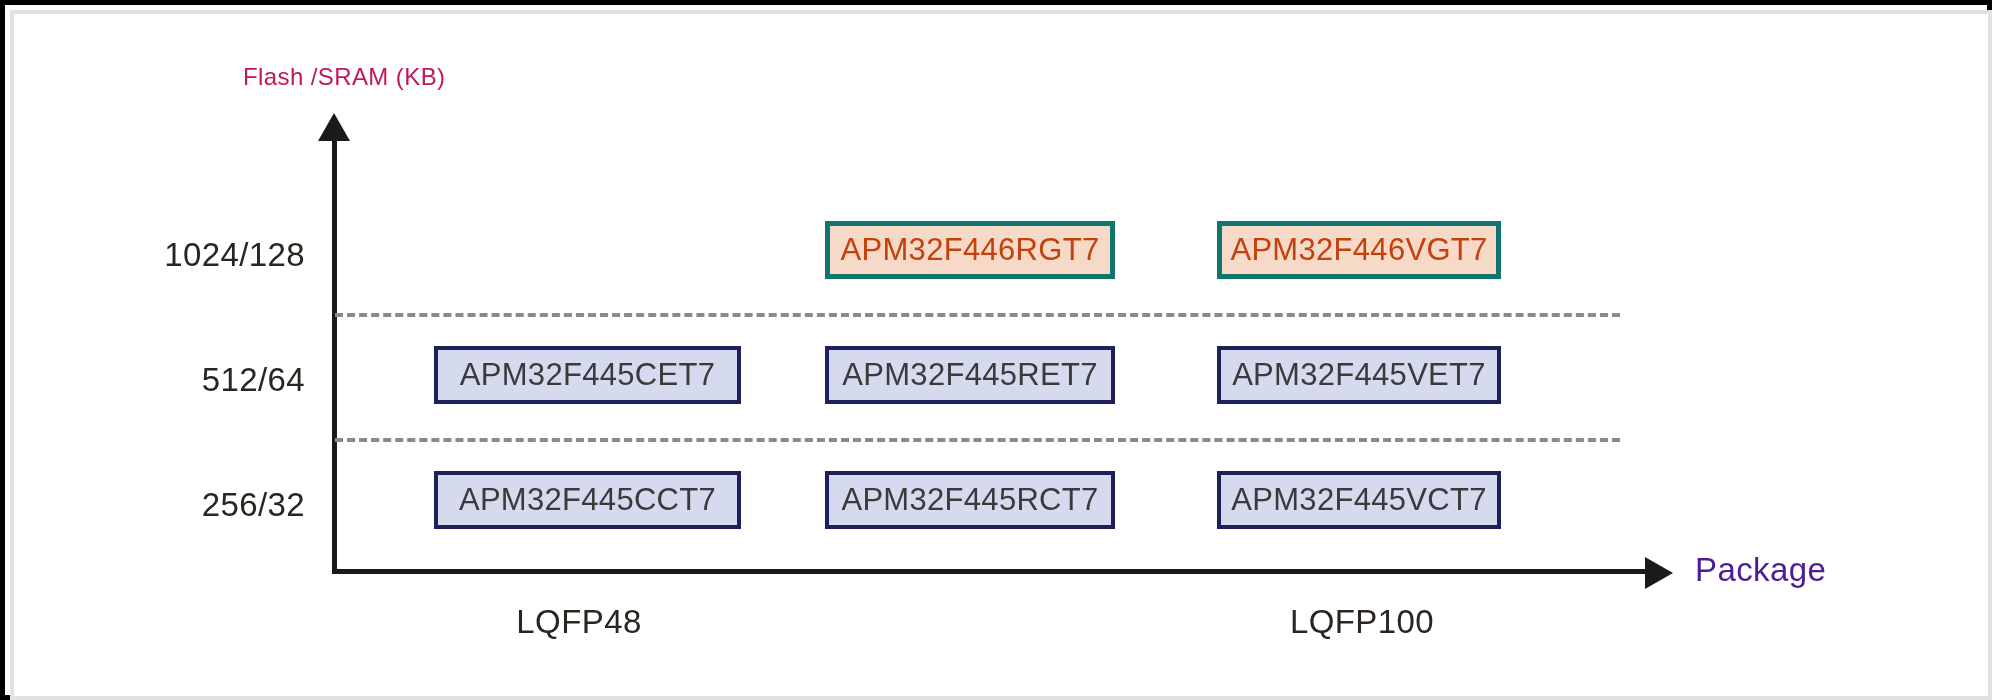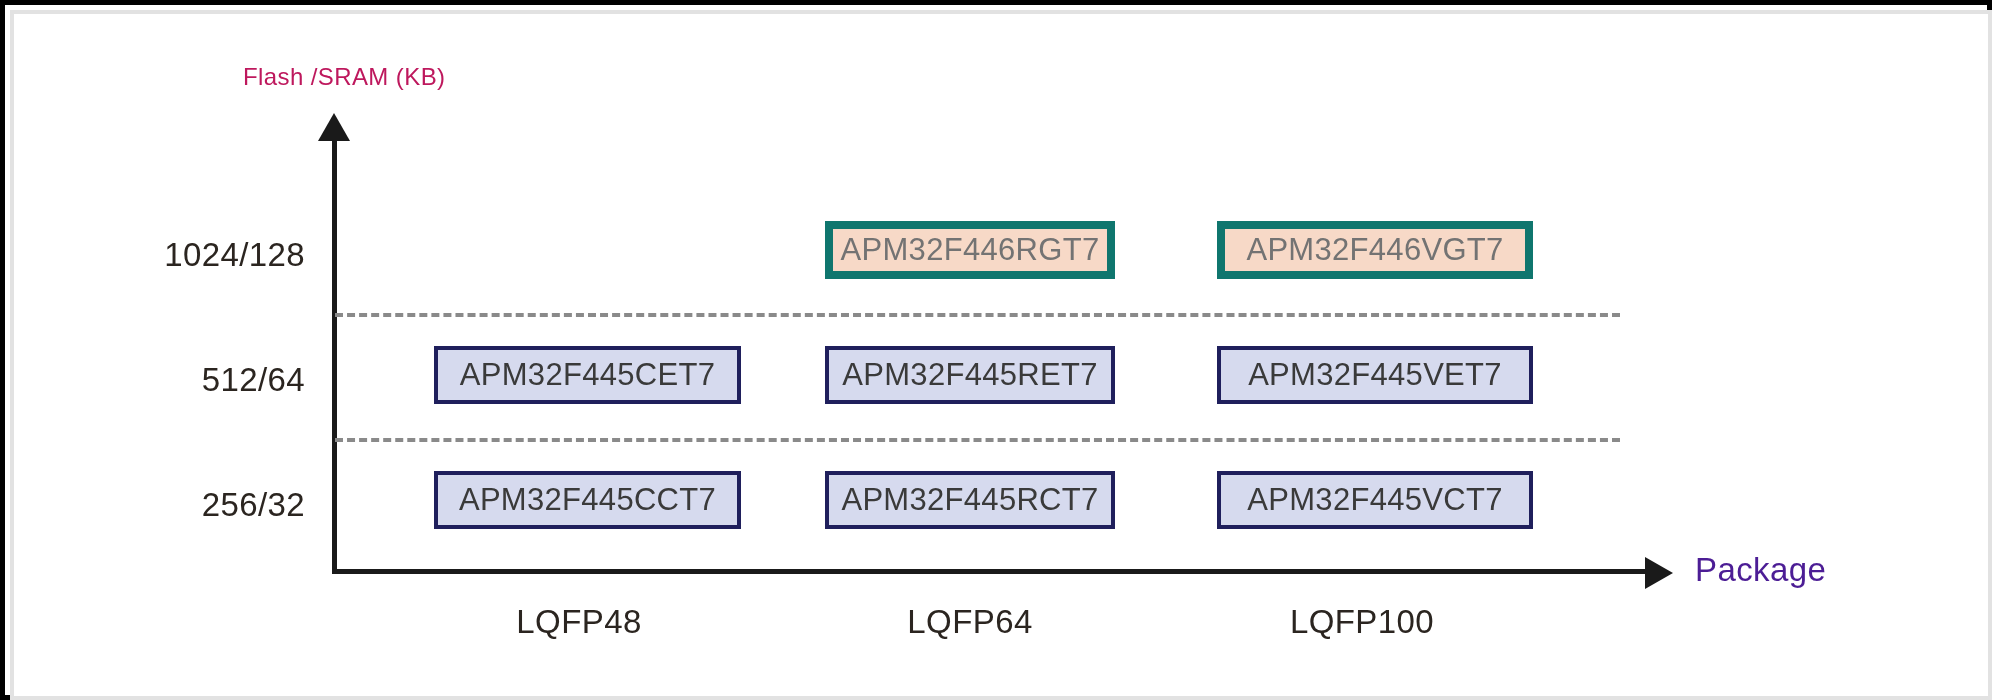--- a/index.html
+++ b/index.html
@@ -143,34 +143,34 @@
     box-sizing: border-box;
     display: flex;
     align-items: center;
     justify-content: center;
     font-size: 31px;
     letter-spacing: 0.3px;
     white-space: nowrap;
   }
   .part-box.tier-high {
     background: #f7d9c7;
-    border: 8px solid #0f766e;
-    color: #737373;
+    border: 5px solid #0f766e;
+    color: #c2410c;
   }
   .part-box.tier-mid,
   .part-box.tier-low {
     background: #d6daee;
     border: 4px solid #1f1f5c;
     color: #3a3a3a;
   }
 
   
   .col-0 { left: 429px; width: 307px; }
   .col-1 { left: 820px; width: 290px; }
-  .col-2 { left: 1212px; width: 316px; }
+  .col-2 { left: 1212px; width: 284px; }
 
   
   .row-0 { top: 216px; height: 58px; }
   .row-1 { top: 341px; height: 58px; }
   .row-2 { top: 466px; height: 58px; }
 
   
   .x-tick-label {
     position: absolute;
     top: 598px;
@@ -213,17 +213,16 @@
 
     <div class="part-box tier-mid row-1 col-0">APM32F445CET7</div>
     <div class="part-box tier-mid row-1 col-1">APM32F445RET7</div>
     <div class="part-box tier-mid row-1 col-2">APM32F445VET7</div>
 
     <div class="part-box tier-low row-2 col-0">APM32F445CCT7</div>
     <div class="part-box tier-low row-2 col-1">APM32F445RCT7</div>
     <div class="part-box tier-low row-2 col-2">APM32F445VCT7</div>
 
     <div class="x-tick-label col-0">LQFP48</div>
-    <div class="x-tick-label col-1">LQFP64</div>
     <div class="x-tick-label col-2">LQFP100</div>
 
   </div>
 </div>
 
 </body></html>

